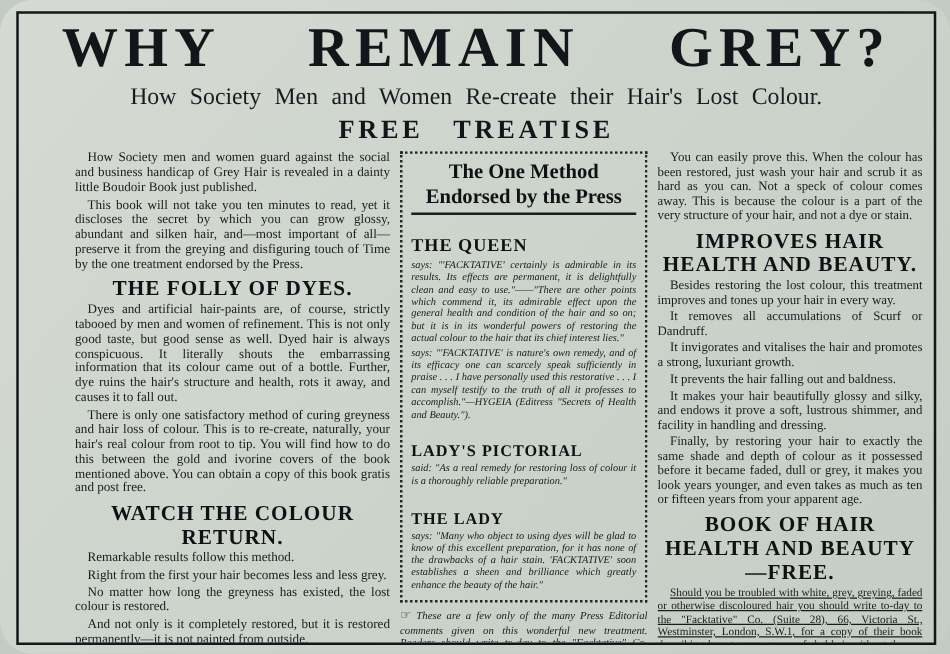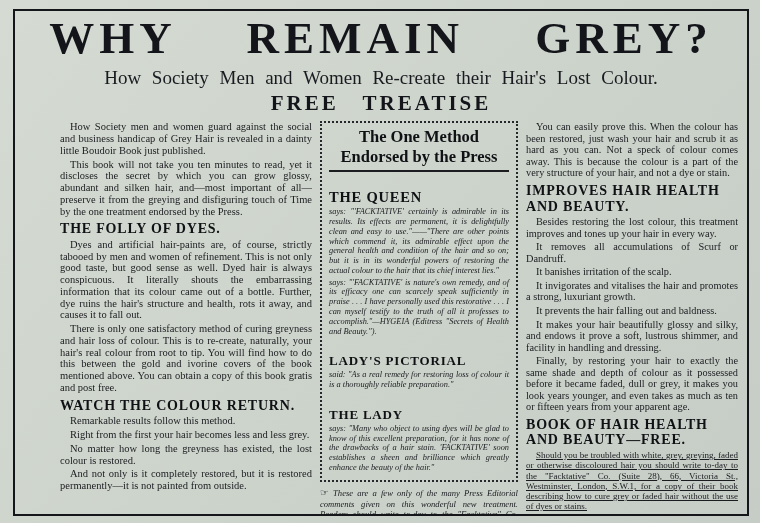--- a/index.html
+++ b/index.html
@@ -6,20 +6,21 @@
   body {
     width:760px; height:523px;
     background:#c4cbc4;
     font-family:"Liberation Serif","DejaVu Serif",serif;
     color:#1b1c20;
     -webkit-font-smoothing:antialiased;
   }
   .ad-page {
     position:relative; width:760px; height:523px; overflow:hidden;
     background:linear-gradient(130deg,#d5dbd2 0%,#ccd3cb 55%,#c6cdc6 100%);
+    border-radius:26px;
   }
   .frame {
     position:absolute; top:9px; left:13px; right:11px; bottom:7px;
     border:2px solid #15161a;
     padding:2px 9px 4px;
     overflow:hidden;
   }
   .headline {
     text-align:center; font-weight:bold; color:#14151a;
     font-size:45px; line-height:1.05;
@@ -34,22 +35,22 @@
     text-align:center; font-weight:bold; font-size:21px; color:#14151a;
     letter-spacing:3px; word-spacing:16px; margin:2px 0 5px;
   }
   .columns { display:flex; gap:8px; height:396px; align-items:flex-start; }
   .col { overflow:hidden; height:100%; }
   .col-left  { width:252px; font-size:10.5px; line-height:1.12;margin-left:36px; }
   .col-right { flex:1; font-size:10.3px; line-height:1.12; }
   .col-mid   { width:198px; }
   .col p { margin:0 0 2px; text-indent:10px; text-align:justify; }
   .sec-head {
-    font-weight:bold; font-size:14px; color:#101114;
-    letter-spacing:0.8px;
+    font-weight:bold; font-size:17px; color:#101114;
+    text-align:center; letter-spacing:0.8px;
     margin:4px 0 2px; text-indent:0 !important;
   }
   .press-box { border:2px dotted #26272b; padding:4px 7px 5px; }
   .press-title {
     text-align:center; font-weight:bold; font-size:16.5px; line-height:1.18; color:#101114;
     border-bottom:2px solid #1c1d21; padding-bottom:4px; margin-bottom:4px;
   }
   .paper-head {
     font-weight:bold; color:#101114; letter-spacing:0.8px;
     margin:17px 0 1px; font-size:13px;
@@ -110,21 +111,20 @@
           <span class="pointer">☞</span>
           <span>These are a few only of the many Press Editorial comments given on this wonderful new treatment. Readers should write to-day to the "Facktative" Co. (Suite 28), 66, Victoria Street, Westminster, London, S.W.1, for a Free Treatise, which will be sent post free, in plain sealed envelope.</span>
         </div>
       </div>
 
       <div class="col col-right">
         <p>You can easily prove this. When the colour has been restored, just wash your hair and scrub it as hard as you can. Not a speck of colour comes away. This is because the colour is a part of the very structure of your hair, and not a dye or stain.</p>
         <div class="sec-head">IMPROVES HAIR HEALTH AND BEAUTY.</div>
         <p>Besides restoring the lost colour, this treatment improves and tones up your hair in every way.</p>
         <p>It removes all accumulations of Scurf or Dandruff.</p>
-        <p>It banishes irritation of the scalp.</p>
         <p>It invigorates and vitalises the hair and promotes a strong, luxuriant growth.</p>
         <p>It prevents the hair falling out and baldness.</p>
         <p>It makes your hair beautifully glossy and silky, and endows it prove a soft, lustrous shimmer, and facility in handling and dressing.</p>
         <p>Finally, by restoring your hair to exactly the same shade and depth of colour as it possessed before it became faded, dull or grey, it makes you look years younger, and even takes as much as ten or fifteen years from your apparent age.</p>
         <div class="sec-head">BOOK OF HAIR HEALTH AND BEAUTY—FREE.</div>
         <p class="small">Should you be troubled with white, grey, greying, faded or otherwise discoloured hair you should write to-day to the "Facktative" Co. (Suite 28), 66, Victoria St., Westminster, London, S.W.1, for a copy of their book describing how to cure grey or faded hair without the use of dyes or stains.</p>
         <p class="small">Just mention your address and a copy of this book will reach you by return gratis and post free, in plain sealed envelope, free from observation.</p>
 
       </div>
 

